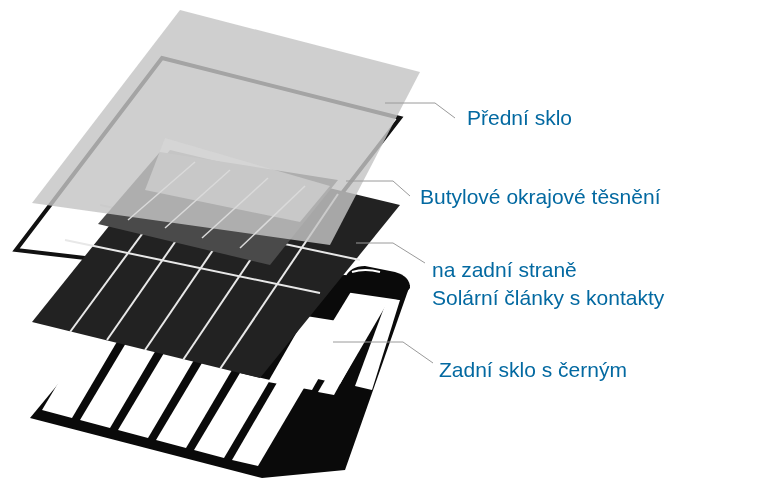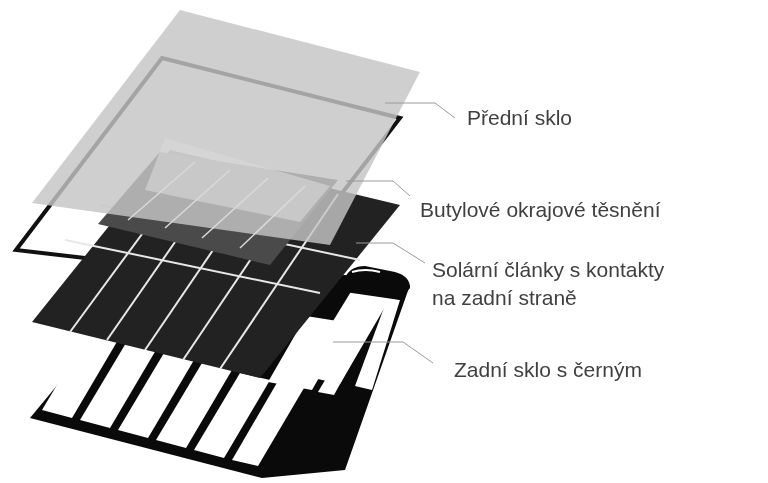--- a/index.html
+++ b/index.html
@@ -1,23 +1,23 @@
 <!DOCTYPE html>
 <html><head>
 <meta charset="utf-8">
 <style>
   html, body { margin: 0; padding: 0; background: #ffffff; }
   body { width: 768px; height: 483px; position: relative; overflow: hidden;
          font-family: "Liberation Sans", "DejaVu Sans", sans-serif; }
   #diagram { position: absolute; left: 0; top: 0; width: 768px; height: 483px; }
-  .label { position: absolute; color: #404040; font-size: 21px; line-height: 28px; white-space: nowrap; }
+  .label { position: absolute; color: #0369a1; font-size: 21px; line-height: 28px; white-space: nowrap; }
   #lbl-front { left: 467px; top: 104px; }
-  #lbl-butyl { left: 420px; top: 196px; }
+  #lbl-butyl { left: 420px; top: 183px; }
   #lbl-cells { left: 432px; top: 256px; }
-  #lbl-back  { left: 454px; top: 356px; }
+  #lbl-back  { left: 439px; top: 356px; }
   .label span { display: block; }
 </style>
 </head>
 <body>
 
 <svg id="diagram" viewBox="0 0 768 483" xmlns="http://www.w3.org/2000/svg">
 
   <g>
 
     <polygon points="262,478 30,418 140,285 345,275 410,285 345,470" fill="#0a0a0a"></polygon>
@@ -82,18 +82,18 @@
   </g>
 </svg>
 
 <div class="label" id="lbl-front">
   <span>Přední sklo</span>
 </div>
 <div class="label" id="lbl-butyl">
   <span>Butylové okrajové těsnění</span>
 </div>
 <div class="label" id="lbl-cells">
+  <span>na zadní straně</span>
   <span>Solární články s kontakty</span>
-  <span>na zadní straně</span>
 </div>
 <div class="label" id="lbl-back">
   <span>Zadní sklo s černým</span>
 </div>
 
 </body></html>

